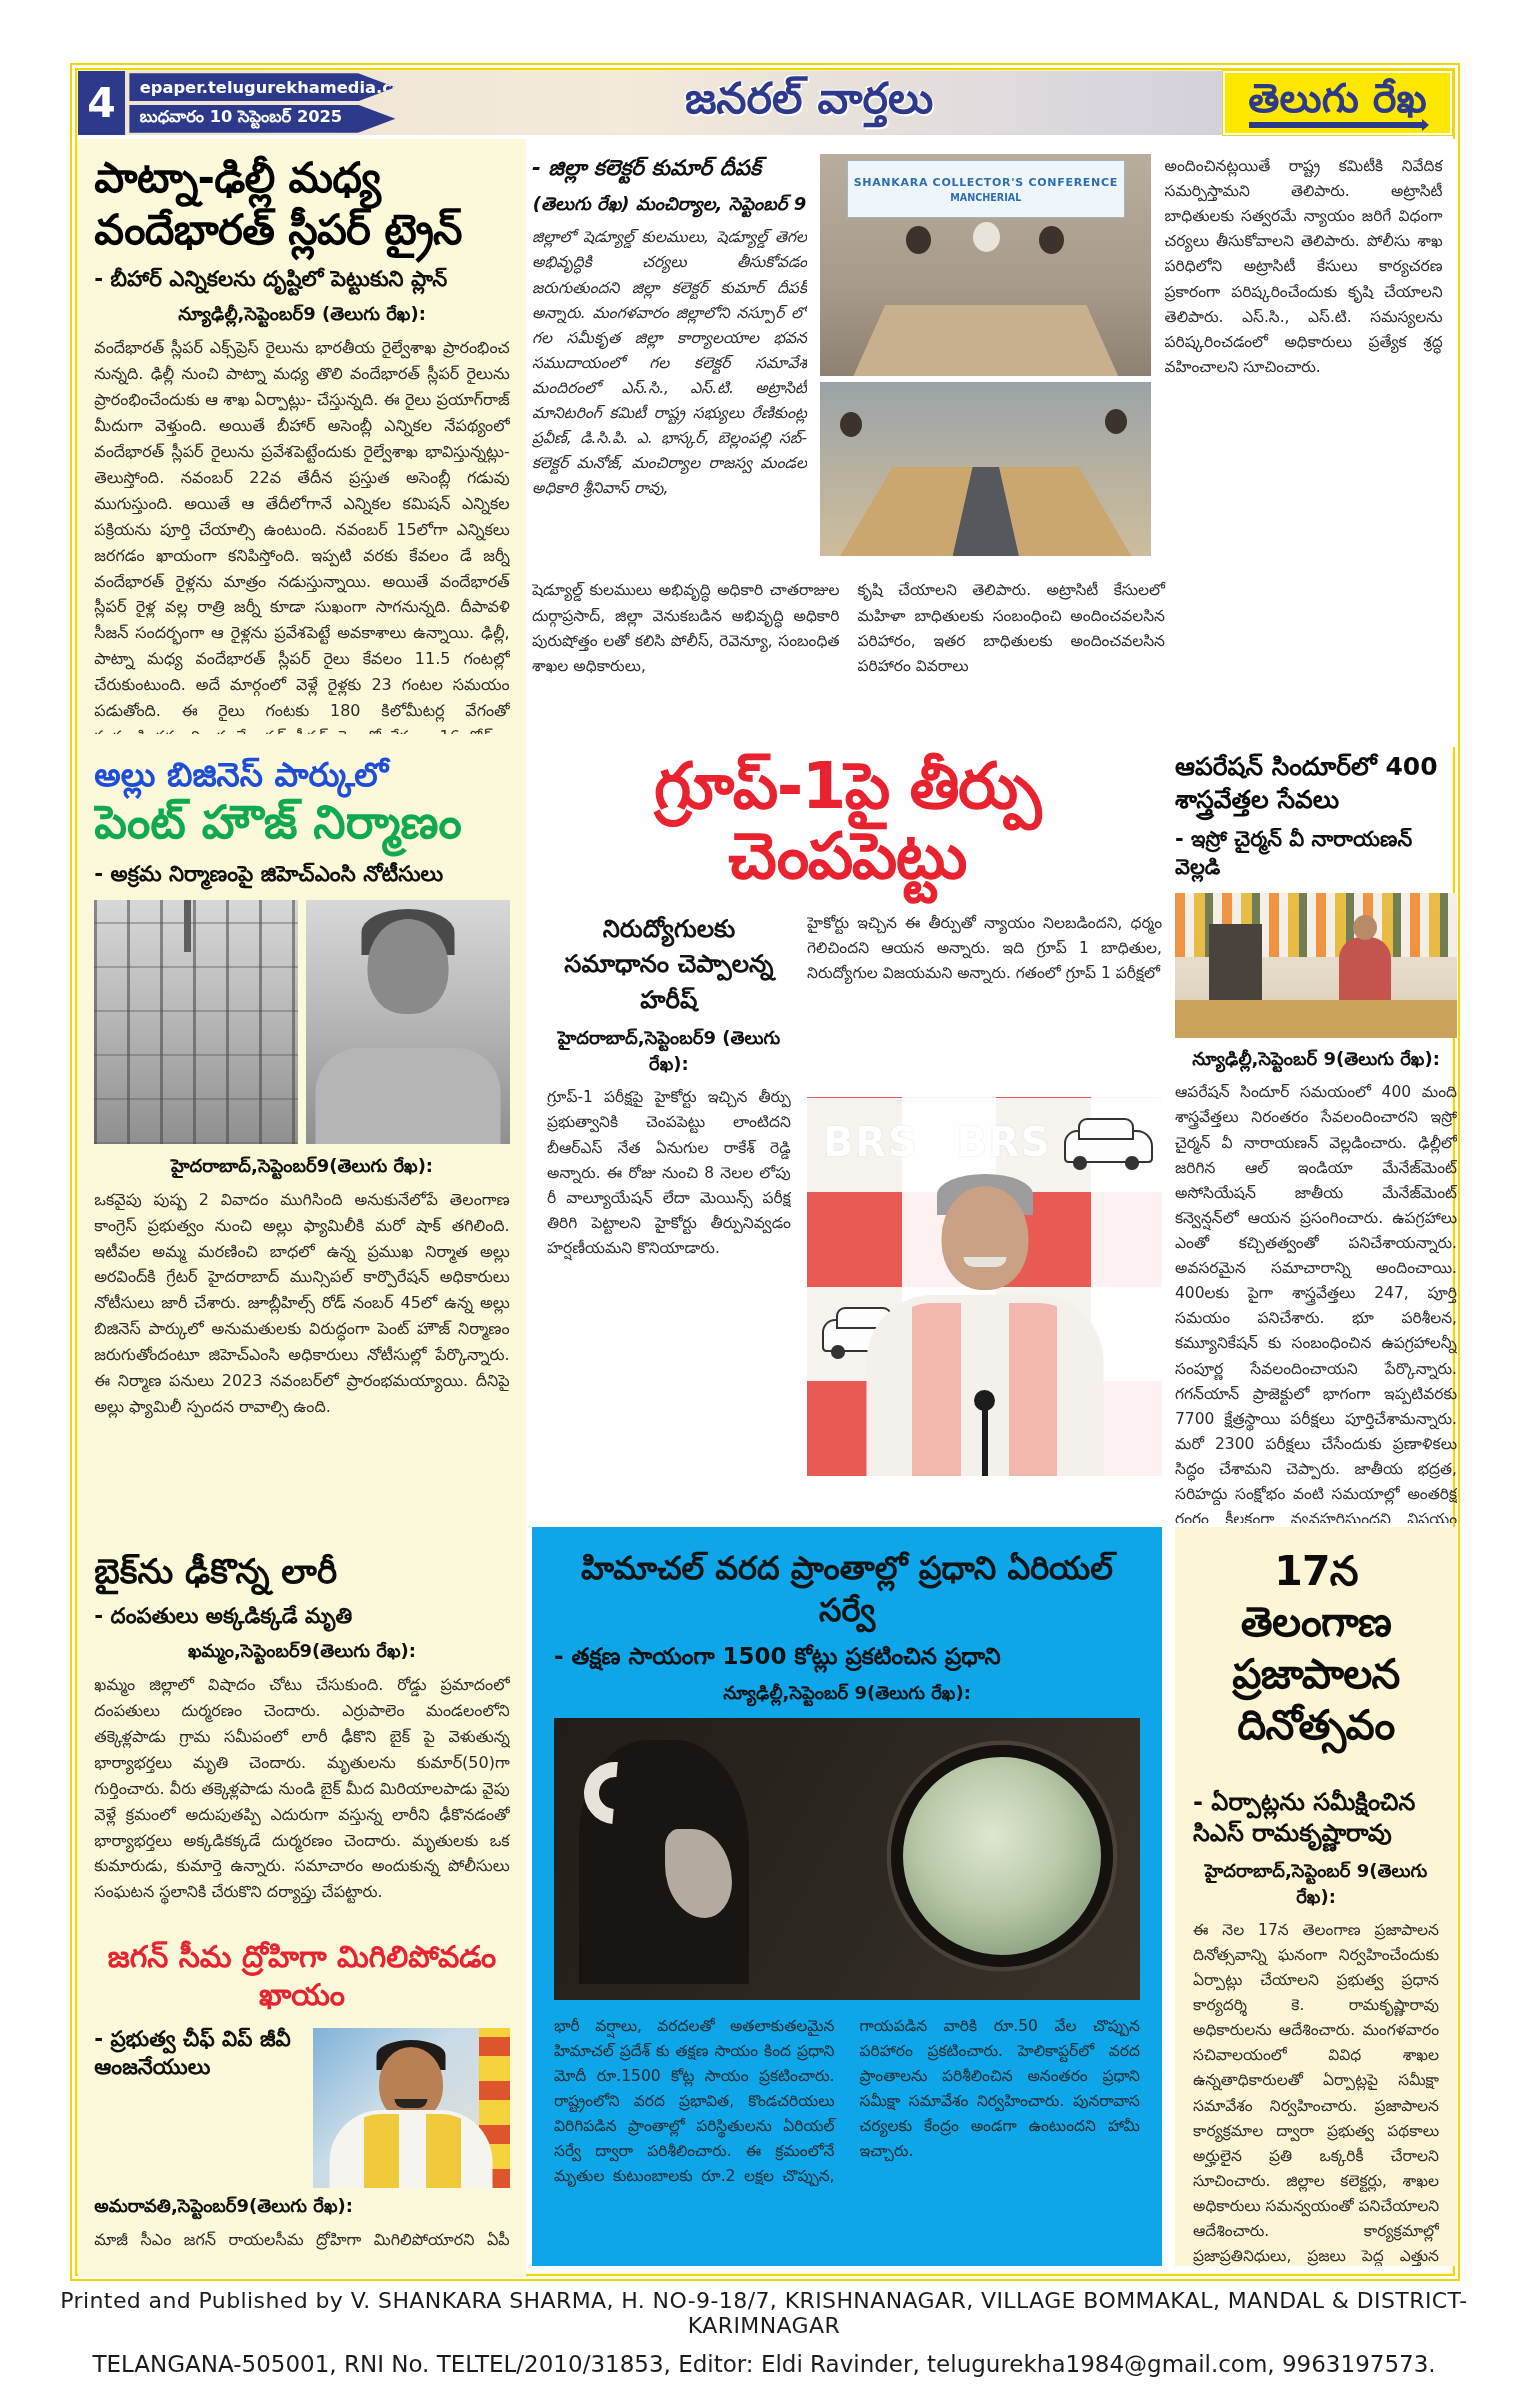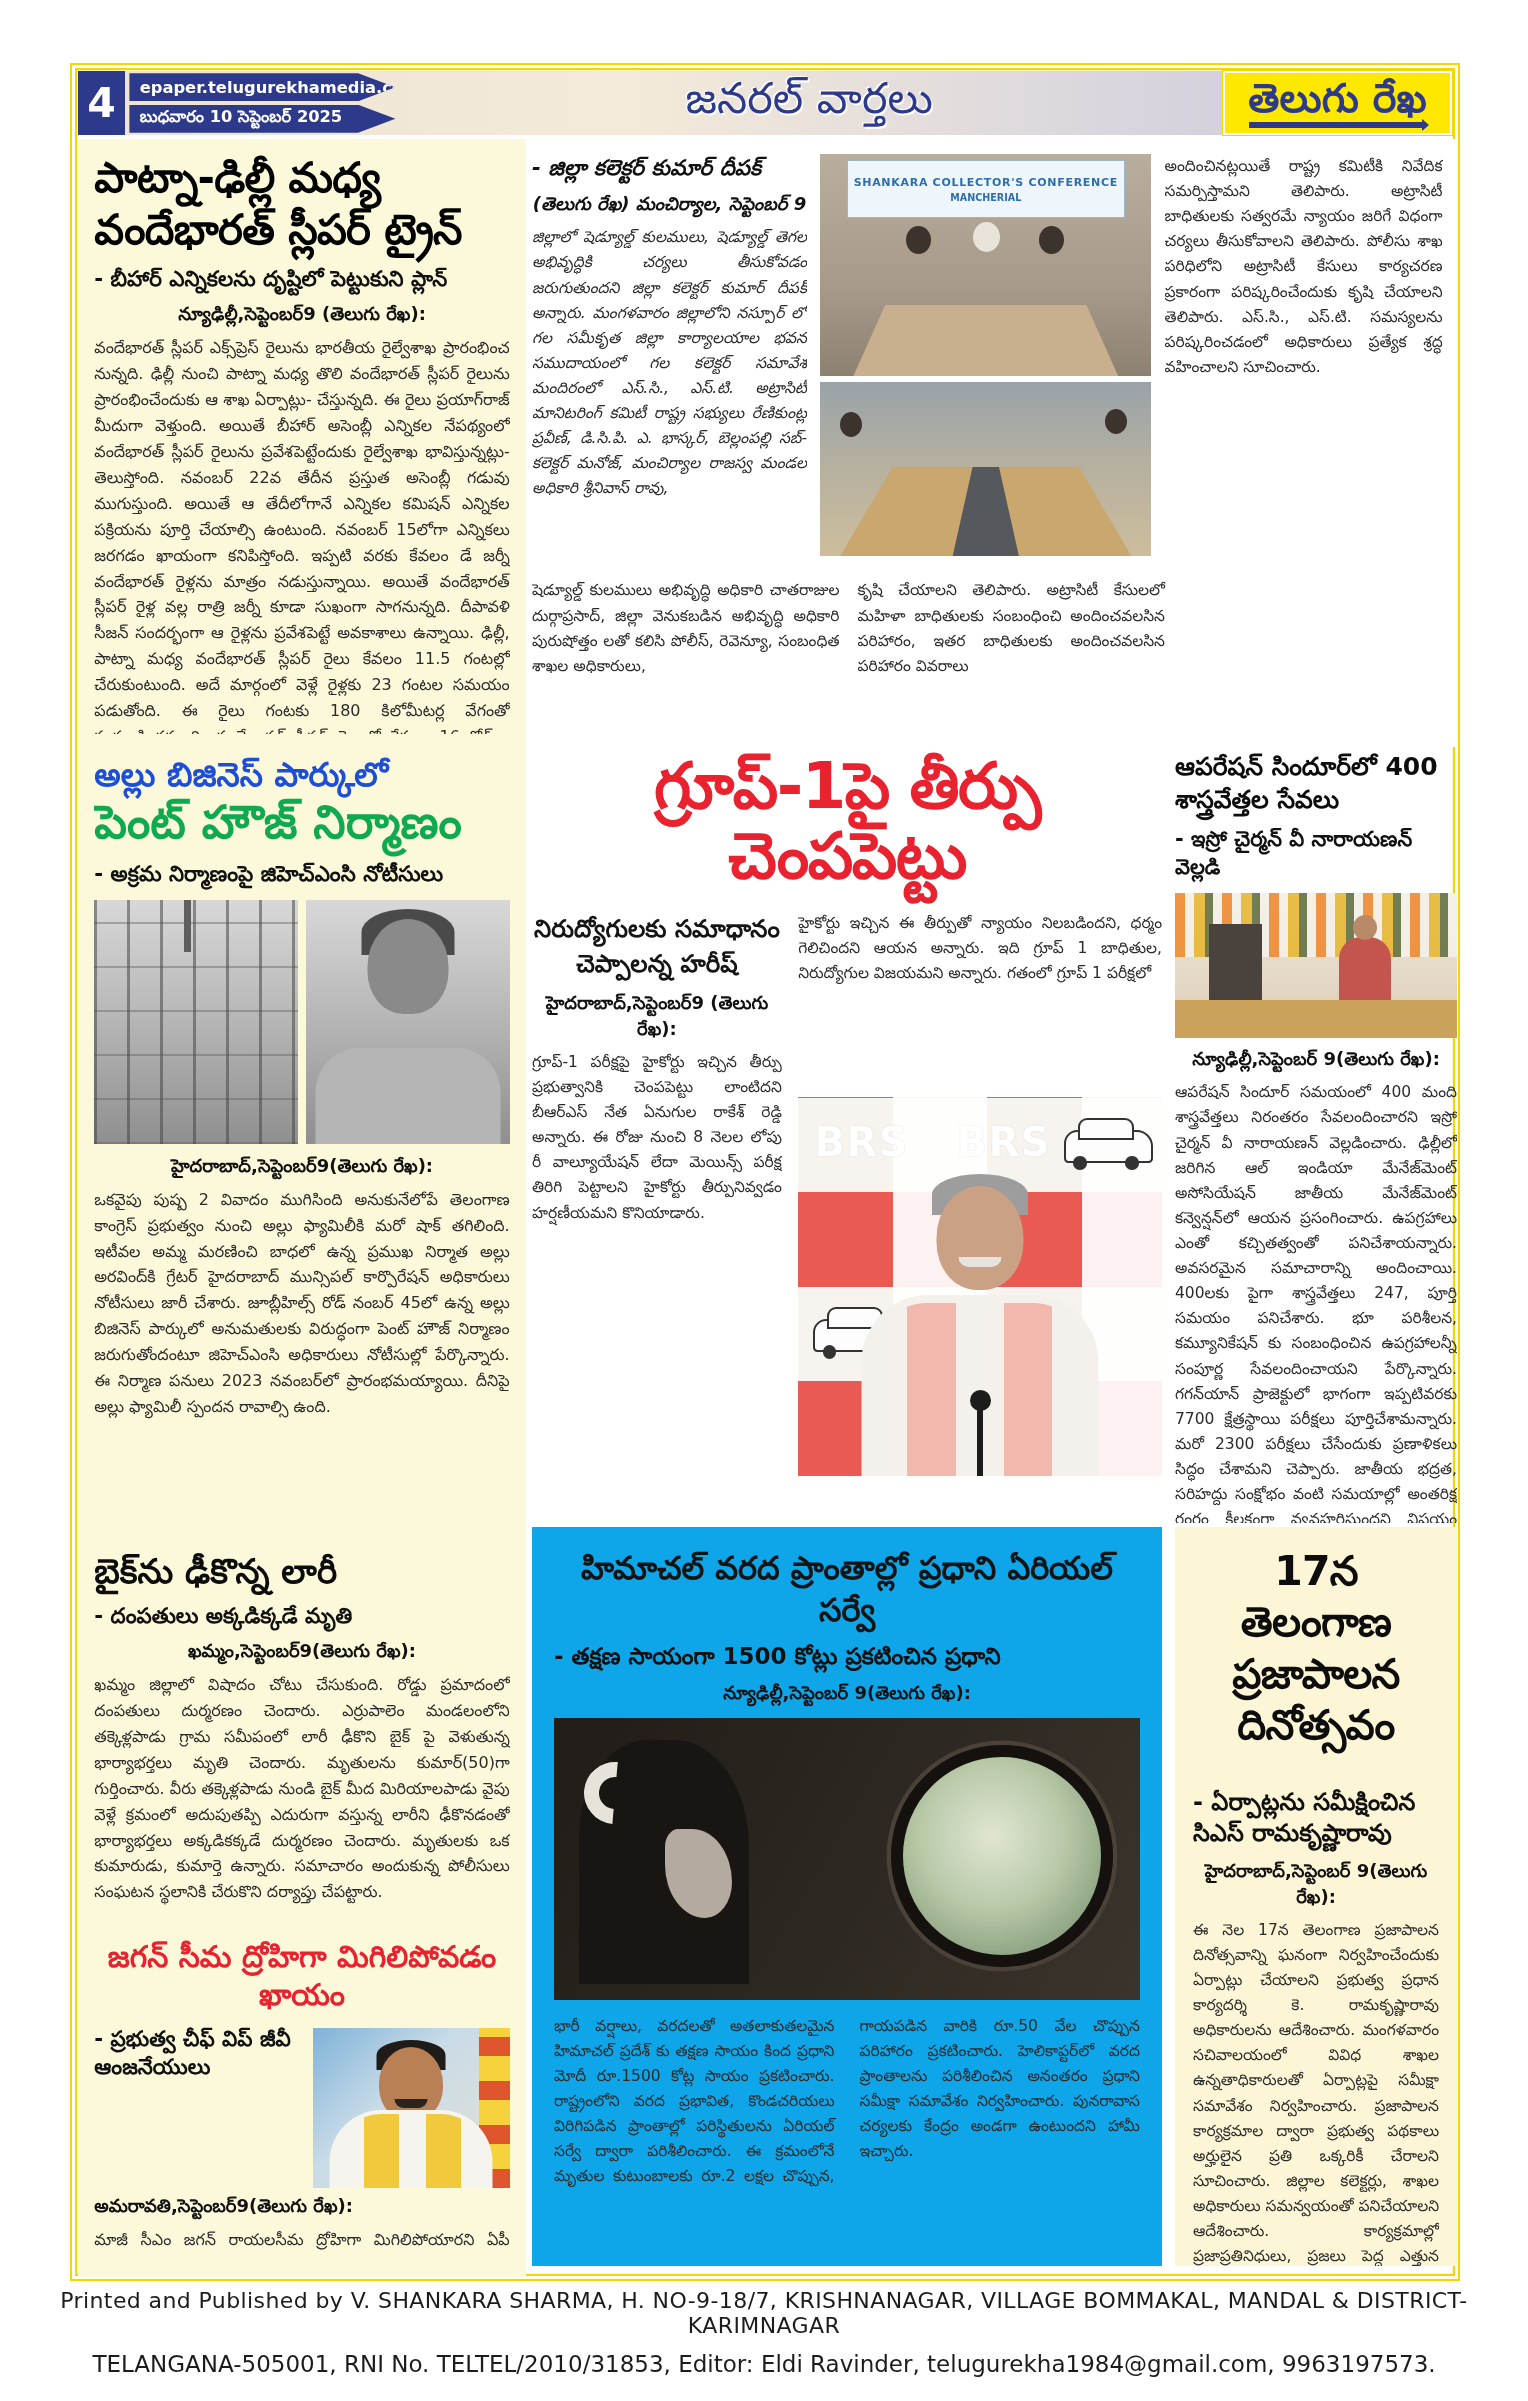--- a/index.html
+++ b/index.html
@@ -14,21 +14,21 @@
 
   
   .hdr { position:absolute; left:6px; top:6px; right:6px; height:64px; display:flex; align-items:stretch; background:linear-gradient(90deg,#efe3d2 0%,#f3ead9 40%,#d8d4de 78%,#c9c9d6 100%); }
   .pagenum { width:47px; background:#2d3a8c; color:#fff; font-size:41px; font-weight:bold;
              display:flex; align-items:center; justify-content:center; margin-right:4.4px; }
   .ribbons { display:flex; flex-direction:column; justify-content:space-between; padding:2.2px 0; width:266px; }
   .ribbon { background:#2d3a8c; color:#fff; font-weight:bold; font-size:16.3px; height:28px;
             display:flex; align-items:center; padding:0 25px 0 10.4px;
             clip-path:polygon(0 0, 86% 0, 100% 50%, 86% 100%, 0 100%); }
   .section-title { flex:1; display:flex; align-items:center; justify-content:center;
-            color:#2d3a8c; font-size:43px; font-weight:normal;
+            color:#2d3a8c; font-size:43px; font-weight:bold;
             text-shadow:1.5px 1.5px 0 #ffffff, -1.5px -1.5px 0 #ffffff; }
   .brandbox { width:229px; background:#ffe800; border:2.2px solid #ffffff; outline:1.5px solid #f2d800;
             display:flex; flex-direction:column; align-items:center; justify-content:center; position:relative; }
   .brandtext { color:#2d3a8c; font-size:40px; font-weight:bold; line-height:1; }
   .brandbar { width:177px; height:6px; background:#2d3a8c; margin-top:4.4px; position:relative; }
   .brandnib { position:absolute; right:-3px; top:-3px; width:0; height:0;
             border-left:7.4px solid #2d3a8c; border-top:6px solid transparent; border-bottom:6px solid transparent; }
 
   
   .leftcol { position:absolute; left:6px; top:74px; width:448px; height:2138px;
@@ -79,21 +79,21 @@
   .conf2 .tbl { position:absolute; left:6%; bottom:0; width:88%; height:89px; background:#caa76f;
             clip-path:polygon(18% 0, 82% 0, 100% 100%, 0 100%); }
   .conf2 .runner { position:absolute; left:40%; bottom:0; width:20%; height:89px; background:#55585c;
             clip-path:polygon(30% 0, 70% 0, 100% 100%, 0 100%); }
   .scst-strip { display:flex; gap:18px; margin-top:10.4px; width:633px; }
   .scst-strip .body { flex:1; }
 
   
   .group1 { position:absolute; left:460px; top:686px; width:630px; height:769px; overflow:hidden; }
   .h-red-xl { color:#e8232f; font-weight:bold; font-size:64px; line-height:1.1; text-align:center; letter-spacing:-1.5px; }
-  .g1-cols { display:flex; gap:16.3px; margin-top:19px; }
+  .g1-cols { display:flex; gap:16.3px; margin-top:19px;margin-left:15px; }
   .g1-c1 { width:250px; }
   .g1-c2 { width:364px; }
   .g1-sub { font-weight:bold; font-size:24.4px; text-align:center; color:#151515; line-height:1.45; }
   .brs-photo { margin-top:12px; height:379px; position:relative; overflow:hidden;
       background:
         linear-gradient(45deg, rgba(0,0,0,0) 0, rgba(0,0,0,0) 100%),
         repeating-linear-gradient(0deg,#e85a52 0 95px,#f7f3ef 95px 189px),
         #f7f3ef; }
   .brs-check { position:absolute; inset:0;
       background:repeating-linear-gradient(90deg, transparent 0 95px, rgba(255,255,255,.92) 95px 189px); }

